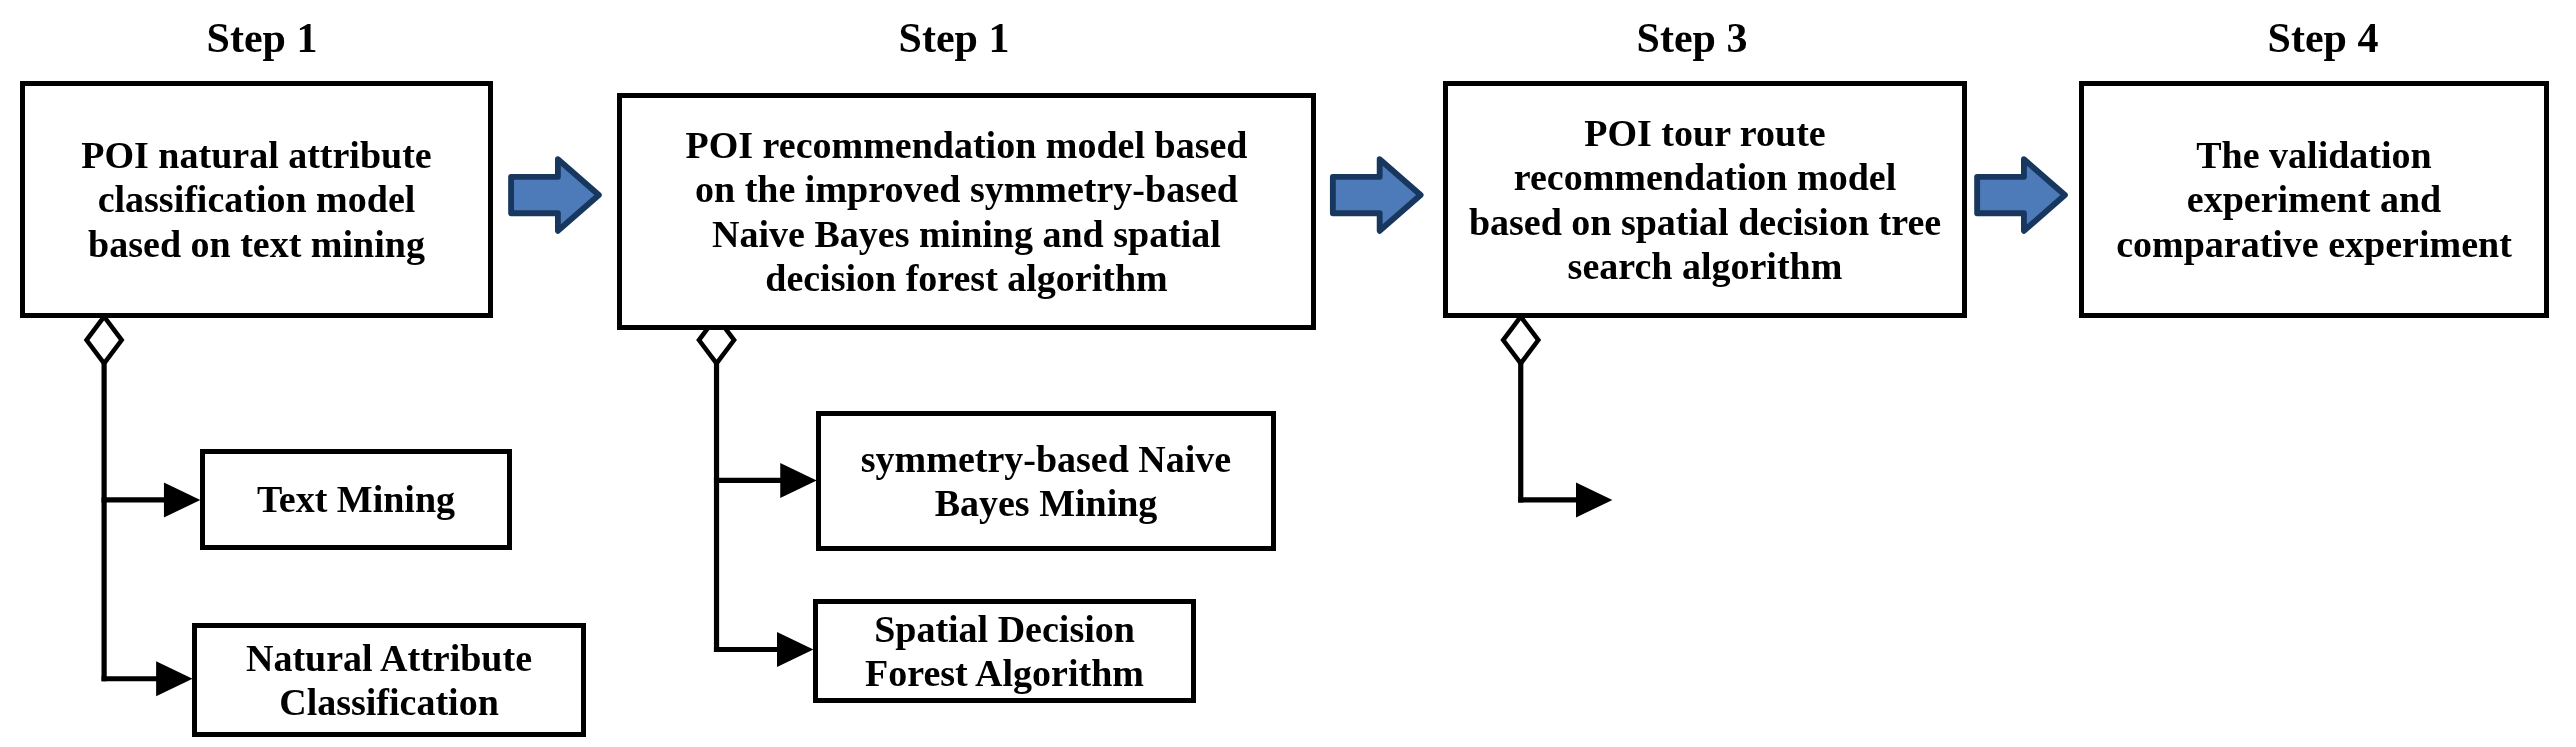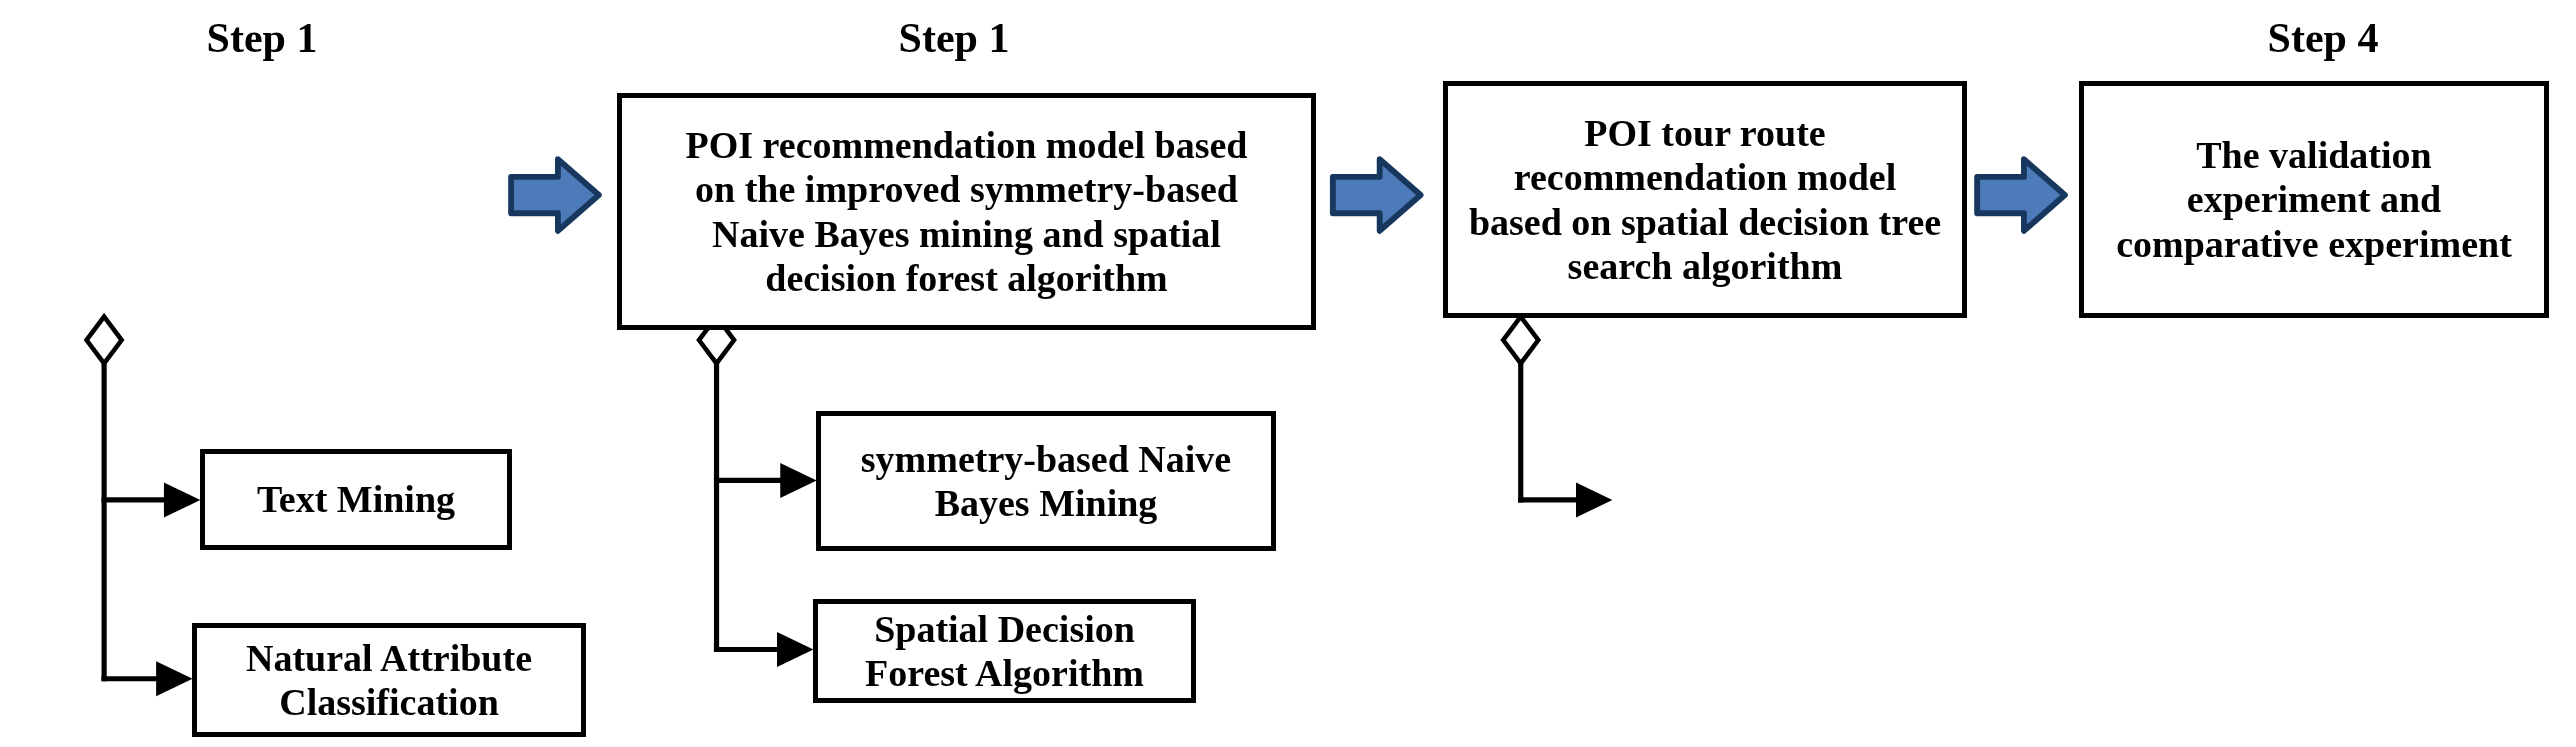--- a/index.html
+++ b/index.html
@@ -59,22 +59,26 @@
     <line x1="2334" y1="769" x2="2425" y2="769" stroke="#000" stroke-width="8"></line>
     <path d="M2423 742 L2423 796 L2479 769 Z" fill="#000"></path>
 
     <path d="M785 272 H857 V245 L920 300 L857 355 V328 H785 Z" stroke="#17375e" stroke-width="9" stroke-linejoin="round" fill="#4d7ab8"></path>
     <path d="M2049 272 H2121 V245 L2184 300 L2121 355 V328 H2049 Z" stroke="#17375e" stroke-width="9" stroke-linejoin="round" fill="#4d7ab8"></path>
     <path d="M3040 272 H3112 V245 L3175 300 L3112 355 V328 H3040 Z" stroke="#17375e" stroke-width="9" stroke-linejoin="round" fill="#4d7ab8"></path>
   </svg>
 
   <div class="heading h1">Step 1</div>
   <div class="heading h2">Step 1</div>
+  <div class="heading h3">Step 3</div>
   <div class="heading h4">Step 4</div>
 
+  <div class="box b1">
+    <div class="txt">POI natural attribute classification model based on text mining</div>
+  </div>
   <div class="box b2">
     <div class="txt">POI recommendation model based on the improved symmetry-based Naive Bayes mining and spatial decision forest algorithm</div>
   </div>
   <div class="box b3">
     <div class="txt">POI tour route recommendation model based on spatial decision tree search algorithm</div>
   </div>
   <div class="box b4">
     <div class="txt">The validation experiment and comparative experiment</div>
   </div>
 

